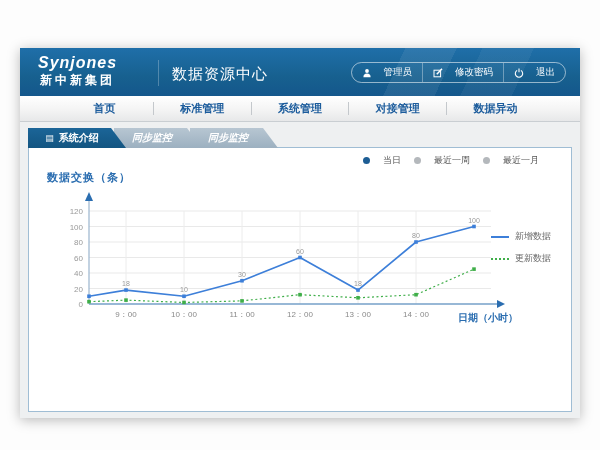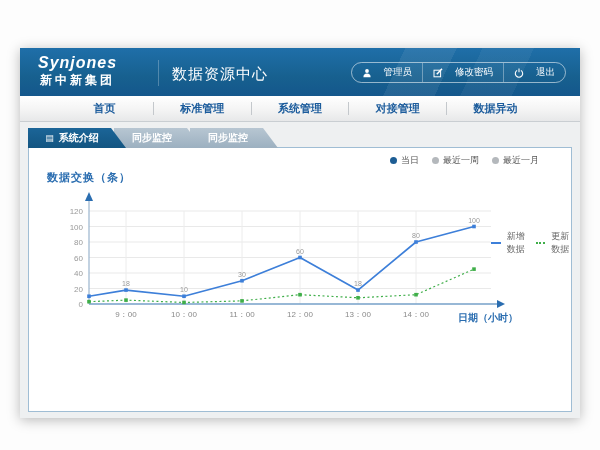--- a/index.html
+++ b/index.html
@@ -33,39 +33,39 @@
   .nav-sep { width:1px; height:13px; background:#c4c8cc; }
 
   
   .body-area { position:relative; height:296px; background:#eef0f1; }
   .tabs { position:absolute; left:8px; top:6px; display:flex; z-index:5; }
   .tab { height:20px; line-height:20px; color:#fff; font-size:10px; font-weight:bold; text-align:center;
     clip-path:polygon(0 0, calc(100% - 15px) 0, 100% 100%, 0 100%); cursor:pointer; }
   .tab.active { width:98px; background:linear-gradient(180deg,#1b6598,#135581); z-index:3;
     display:flex; align-items:center; justify-content:center; gap:5px; padding-right:10px; }
   .tab.inactive { width:88px; margin-left:-12px; z-index:2;
-    background:linear-gradient(180deg,#b7c6d2,#9cb0c0); padding-right:12px; }
+    background:linear-gradient(180deg,#b7c6d2,#9cb0c0); padding-right:12px;font-style:italic; }
   .tab.inactive:last-child { z-index:1; }
   .tab-icon { font-size:9px; line-height:1; opacity:0.95; }
 
   .panel { position:absolute; left:8px; right:8px; top:25px; bottom:6px;
     background:#fff; border:1px solid #9fbdd4; }
 
   
   .filters { position:absolute; top:6px; right:32px; display:flex; gap:13px; }
-  .radio { display:flex; align-items:center; gap:4px; font-size:9px; color:#555; cursor:pointer; }
+  .radio { display:flex; align-items:center; gap:13px; font-size:9px; color:#555; cursor:pointer; }
   .radio .dot { width:7px; height:7px; border-radius:50%; background:#b4b8bc; }
   .radio.selected .dot { background:#1d5d94; }
 
   .ylabel { position:absolute; left:18px; top:22px; font-size:11px; font-weight:600; color:#2a6db0; letter-spacing:1px; }
   .xlabel { position:absolute; left:429px; top:163px; font-size:10px; font-weight:bold; color:#2a6db0; }
   #chart-svg { position:absolute; left:10px; top:39px; }
   #chart-svg text { font-family:"Liberation Sans","DejaVu Sans",sans-serif; }
 
-  .chart-legend { position:absolute; left:462px; top:82px; display:flex; flex-direction:row; gap:9px; }
+  .chart-legend { position:absolute; left:462px; top:82px; display:flex; flex-direction:column; gap:9px; }
   .legend-row { display:flex; align-items:center; gap:6px; font-size:9px; color:#666; }
   .sample { width:18px; height:0; }
   .sample.solid { border-top:2px solid #3d7fd9; }
   .sample.dotted { border-top:2px dotted #3fae49; }
 
   .note { position:absolute; left:30px; top:210px; font-size:9px; line-height:13px; width:490px; }
   .note-prefix { color:#d9342b; }
   .note-text { color:#999; }
 </style>
 </head>

